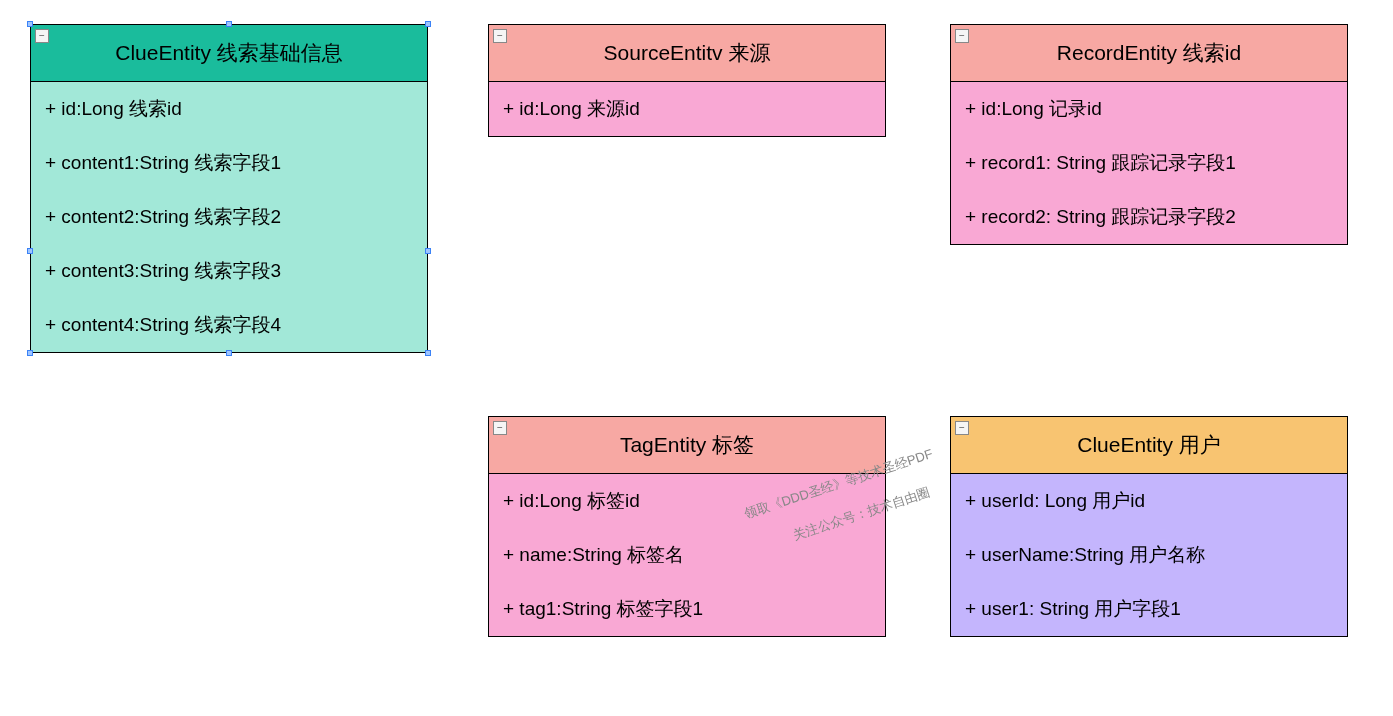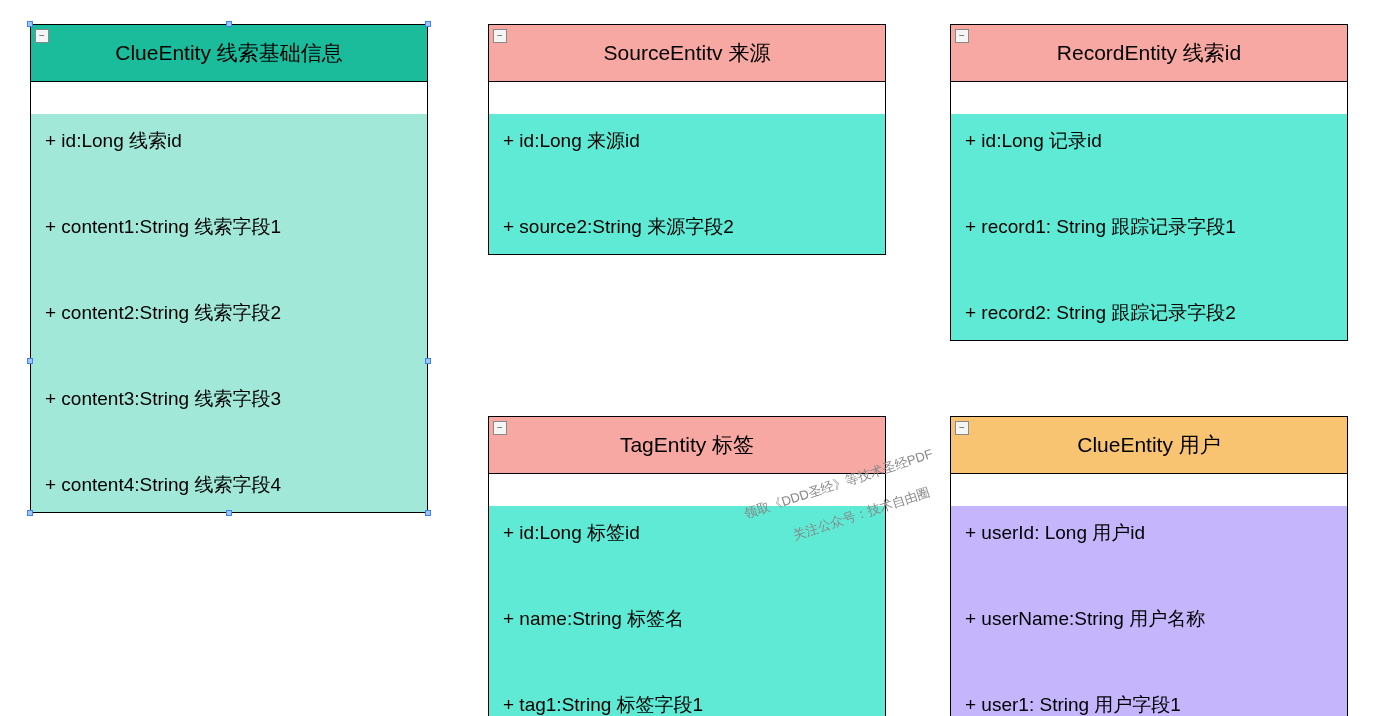--- a/index.html
+++ b/index.html
@@ -38,27 +38,26 @@
     text-align: center;
     color: #555;
     cursor: pointer;
   }
   .entity-body {
     padding: 0;
   }
   .attr-row {
     padding: 14px 14px;
     font-size: 19px;
-    margin-top: 32px;
   }
   
   .green .entity-header { background: #1ABC9C; }
   .green .entity-body   { background: #A2E8D8; }
   .pink .entity-header  { background: #F7A8A3; }
-  .pink .entity-body    { background: #5eead4; }
+  .pink .entity-body    { background: #f9a8d4; }
   .orange .entity-header{ background: #F8C471; }
   .orange .entity-body  { background: #c4b5fd; }
 
   .sel-handle {
     position: absolute;
     width: 6px; height: 6px;
     background: #9ec5ff;
     border: 1px solid #3b82f6;
   }
   .watermark {
@@ -96,21 +95,20 @@
   <div class="sel-handle" style="right:-4px; top:calc(69% - 3px);"></div>
 </div>
 
 <div class="entity pink" style="left:488px; top:24px; width:398px;">
   <div class="entity-header">
     <span class="collapse-icon">−</span>
     <span>SourceEntitv 来源</span>
   </div>
   <div class="entity-body">
     <div class="attr-row">+ id:Long 来源id</div>
-    <div class="attr-row">+ source2:String 来源字段2</div>
   </div>
 </div>
 
 <div class="entity pink" style="left:950px; top:24px; width:398px;">
   <div class="entity-header">
     <span class="collapse-icon">−</span>
     <span>RecordEntity 线索id</span>
   </div>
   <div class="entity-body">
     <div class="attr-row">+ id:Long 记录id</div>

